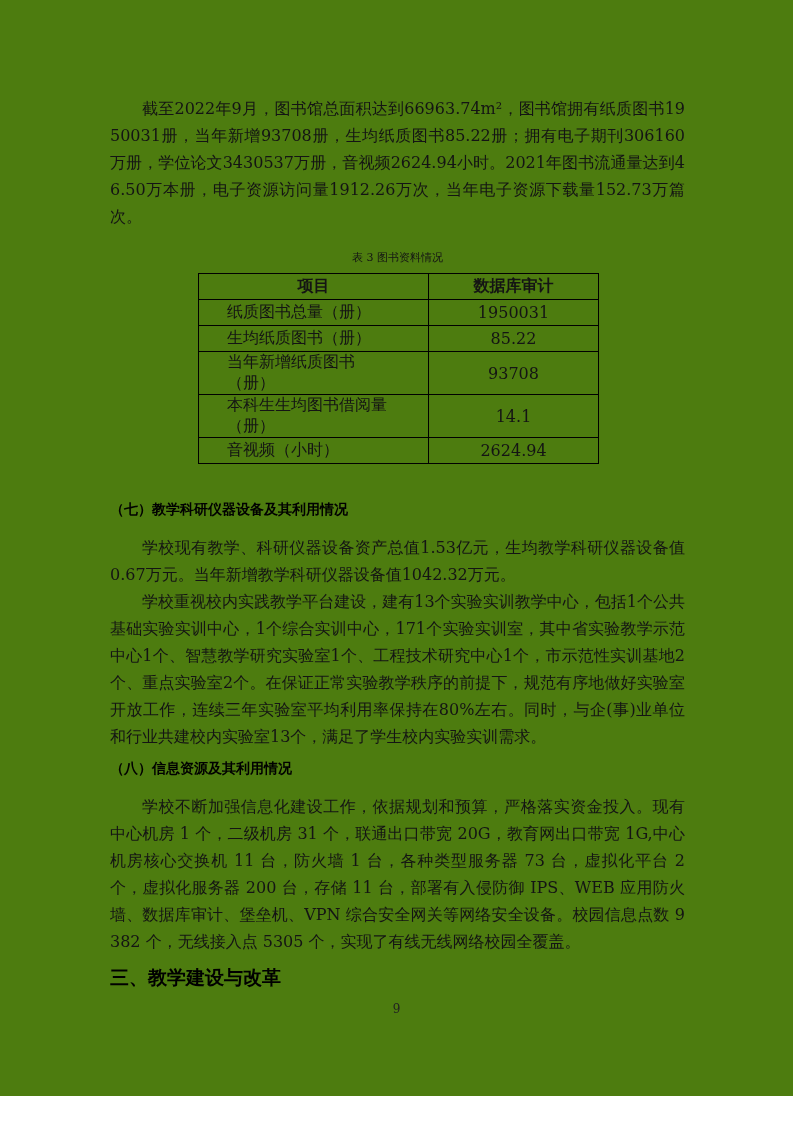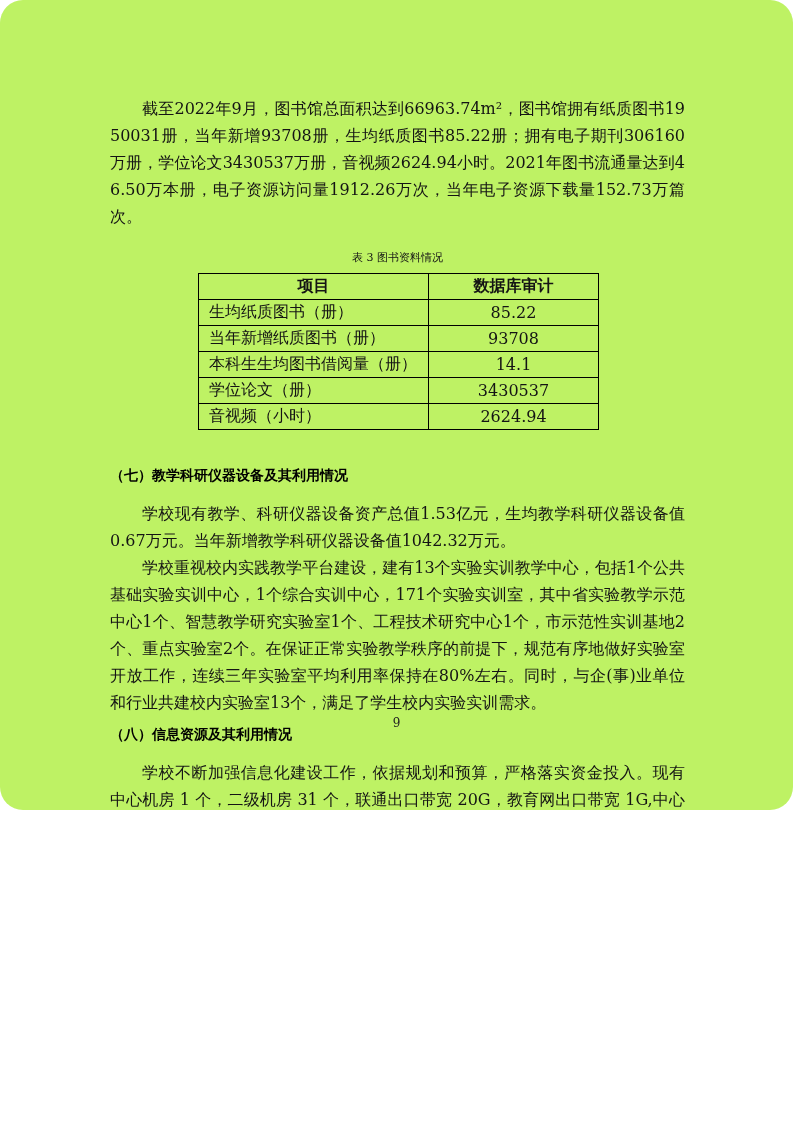--- a/index.html
+++ b/index.html
@@ -3,29 +3,28 @@
 <meta charset="utf-8">
 <style>
   html, body {
     margin: 0;
     padding: 0;
     background: #ffffff;
   }
   .page {
     position: relative;
     width: 793px;
-    height: 810px;
+    height: 1096px;
     margin: 0 auto;
-    background: #bef264;
+    background: #4d7c0f;
     color: #141414;
     box-sizing: border-box;
     padding: 95px 108px 0 110px;
     font-family: "DejaVu Serif", "Liberation Serif", serif;
     overflow: hidden;
-    border-radius: 23px;
   }
   p.body-para {
     margin: 0;
     font-size: 16px;
     line-height: 27px;
     text-align: justify;
     text-indent: 2em;
     word-break: break-all;
   }
   .table-caption {
@@ -38,21 +37,21 @@
     border-collapse: collapse;
     table-layout: fixed;
     width: 400px;
     margin-left: 88px;
   }
   table.book-table th,
   table.book-table td {
     border: 1px solid #000000;
     height: 26px;
     font-size: 16px;
-    padding: 0 10px;
+    padding: 0 28px;
     font-weight: normal;
     box-sizing: border-box;
   }
   table.book-table th {
     text-align: center;
     font-weight: bold;
   }
   table.book-table td.item-col { text-align: left; }
   table.book-table td.value-col {
     text-align: center;
@@ -100,34 +99,34 @@
     <colgroup>
         <col class="c1">
         <col class="c2">
       </colgroup>
     <tbody>
         <tr>
       <th>项目</th>
       <th>数据库审计</th>
     </tr>
     <tr>
+      <td class="item-col">纸质图书总量（册）</td>
+      <td class="value-col">1950031</td>
+    </tr>
+    <tr>
       <td class="item-col">生均纸质图书（册）</td>
       <td class="value-col">85.22</td>
     </tr>
     <tr>
       <td class="item-col">当年新增纸质图书（册）</td>
       <td class="value-col">93708</td>
     </tr>
     <tr>
       <td class="item-col">本科生生均图书借阅量（册）</td>
       <td class="value-col">14.1</td>
-    </tr>
-    <tr>
-      <td class="item-col">学位论文（册）</td>
-      <td class="value-col">3430537</td>
     </tr>
     <tr>
       <td class="item-col">音视频（小时）</td>
       <td class="value-col">2624.94</td>
     </tr>
   </tbody>
     </table>
 
   <h2 class="section-heading">（七）教学科研仪器设备及其利用情况</h2>
   <p class="body-para">学校现有教学、科研仪器设备资产总值1.53亿元，生均教学科研仪器设备值0.67万元。当年新增教学科研仪器设备值1042.32万元。</p>

